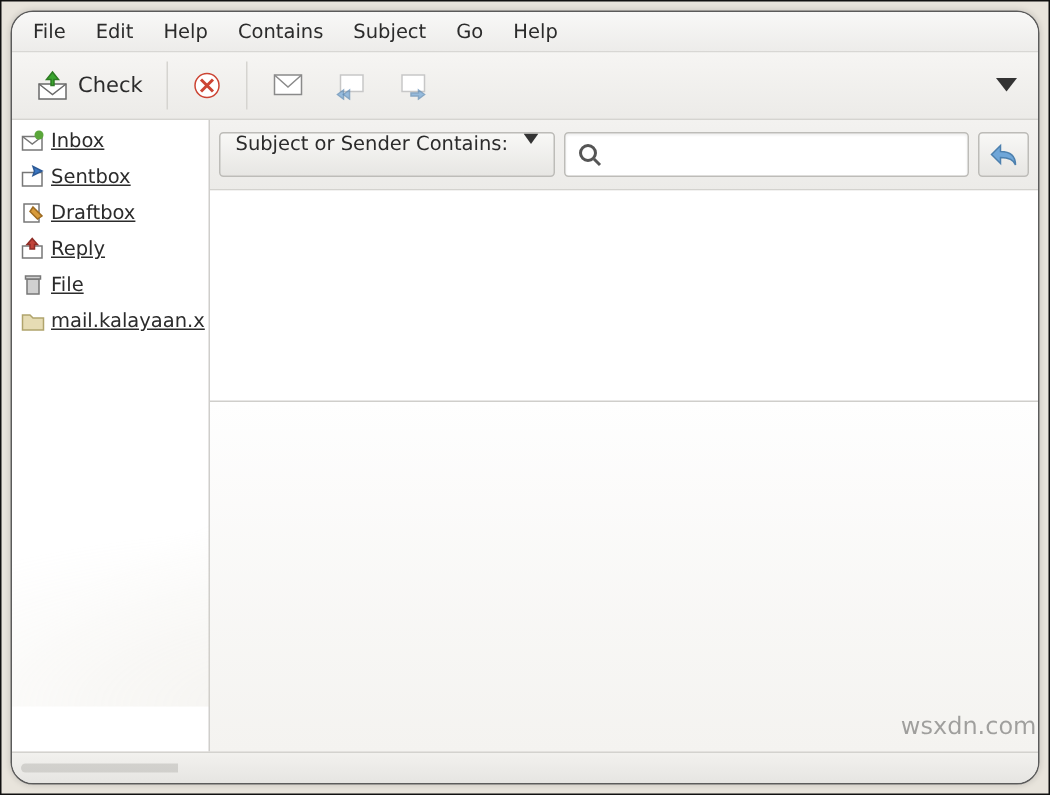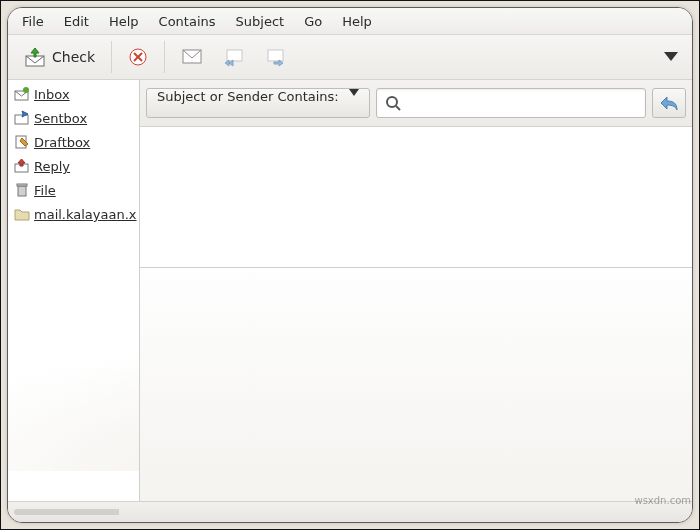--- a/index.html
+++ b/index.html
@@ -176,22 +176,22 @@
     left: 6px; top: 50%;
     width: 150px; height: 6px;
     transform: translateY(-50%);
     background: linear-gradient(90deg, #bfbeba 0 70%, transparent 70%);
     border-radius: 3px;
     opacity: .6;
   }
   .watermark {
     position: absolute;
     right: 8px;
-    bottom: 23px;
-    font-size: 10px;
+    bottom: 36px;
+    font-size: 16px;
     color: rgba(0,0,0,.35);
     pointer-events: none;
   }
 </style>
 </head>
 <body>
 
 <div class="window">
 
   <div class="menubar">

